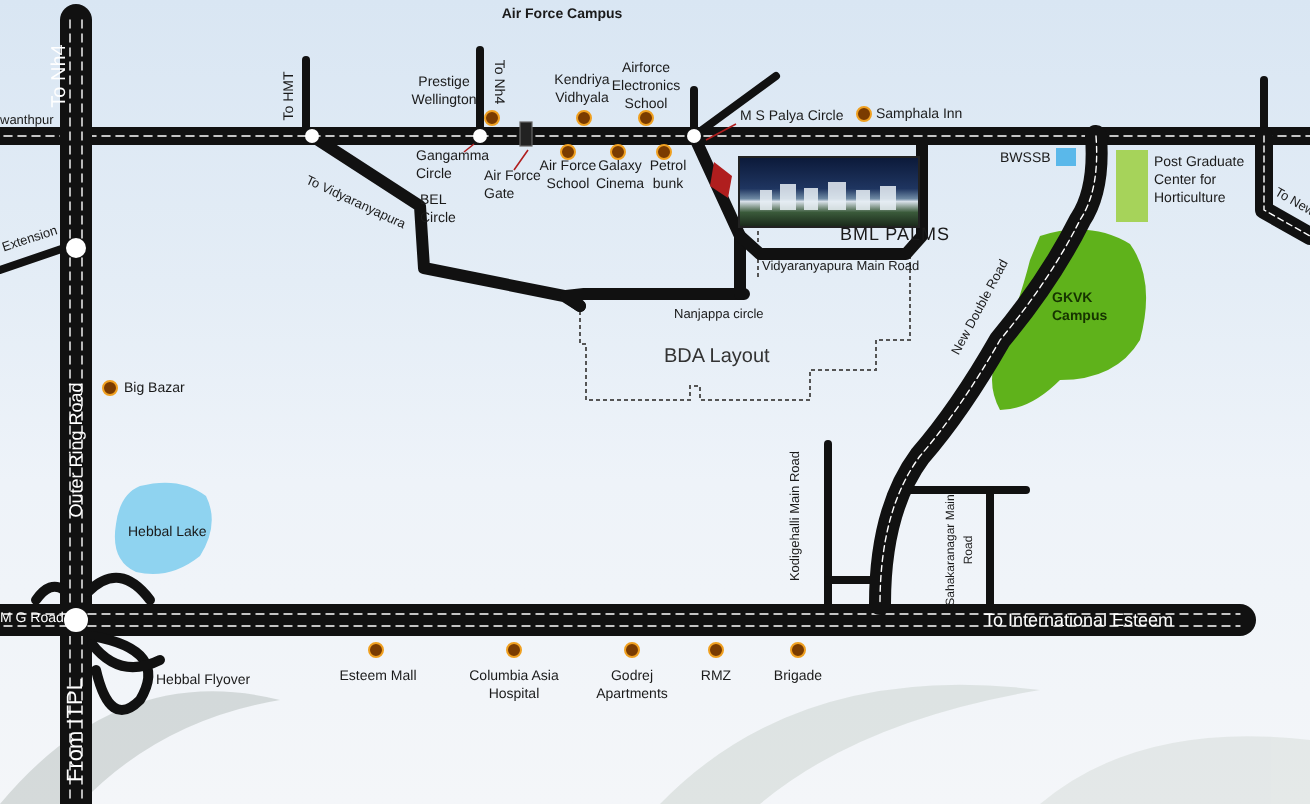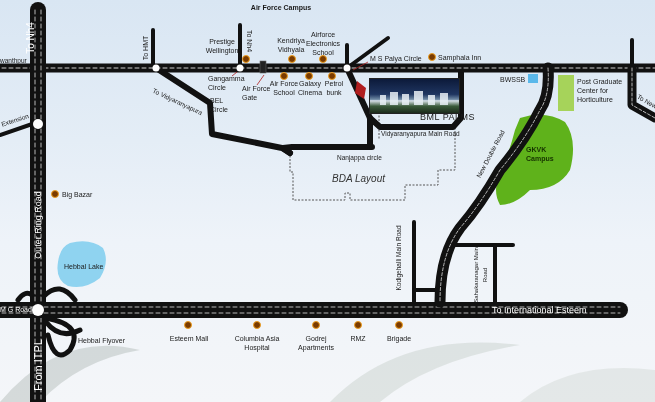--- a/index.html
+++ b/index.html
@@ -132,21 +132,21 @@
   <div class="lbl c" style="left:323px;top:30px;width:42px;white-space:normal;">Airforce Electronics School</div>
   <div class="lbl c" style="left:284px;top:79px;width:34px;white-space:normal;">Air Force School</div>
   <div class="lbl c" style="left:310px;top:79px;width:30px;white-space:normal;">Galaxy Cinema</div>
   <div class="lbl c" style="left:334px;top:79px;width:26px;white-space:normal;">Petrol bunk</div>
   <div class="lbl" style="left:370px;top:54px;">M S Palya Circle</div>
   <div class="lbl" style="left:438px;top:53px;">Samphala Inn</div>
   <div class="lbl" style="left:500px;top:75px;">BWSSB</div>
   <div class="lbl" style="left:577px;top:77px;width:58px;white-space:normal;">Post Graduate Center for Horticulture</div>
   <div class="lbl b" style="left:526px;top:145px;width:30px;white-space:normal;color:#163300;">GKVK Campus</div>
   <div class="lbl" style="left:337px;top:153px;font-size:6.5px;">Nanjappa circle</div>
-  <div class="lbl" style="left:332px;top:173px;font-size:10px;line-height:12px;color:#333;font-style:italic;">BDA Layout</div>
+  <div class="lbl" style="left:332px;top:173px;font-size:10px;line-height:12px;color:#333;">BDA Layout</div>
   <div class="lbl" style="left:62px;top:190px;">Big Bazar</div>
   <div class="lbl" style="left:64px;top:262px;">Hebbal Lake</div>
   <div class="lbl" style="left:78px;top:336px;">Hebbal Flyover</div>
   <div class="lbl c" style="left:189px;top:334px;">Esteem Mall</div>
   <div class="lbl c" style="left:257px;top:334px;width:52px;white-space:normal;">Columbia Asia Hospital</div>
   <div class="lbl c" style="left:316px;top:334px;width:40px;white-space:normal;">Godrej Apartments</div>
   <div class="lbl c" style="left:358px;top:334px;">RMZ</div>
   <div class="lbl c" style="left:399px;top:334px;">Brigade</div>
 
   <div class="poi" style="left:246px;top:59px;"></div>

